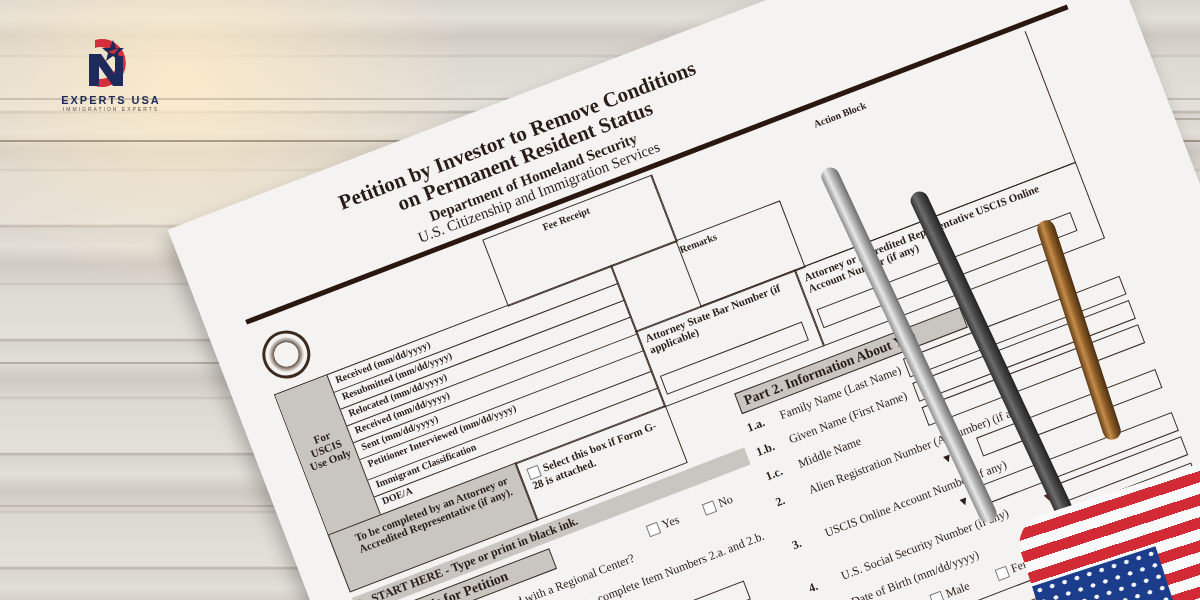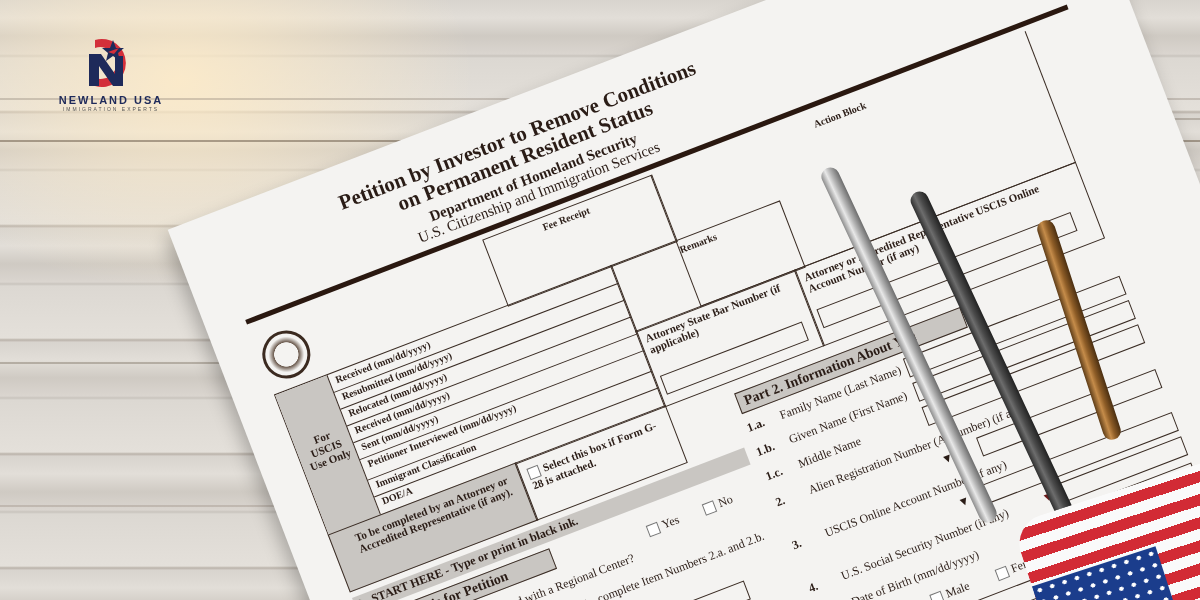--- a/index.html
+++ b/index.html
@@ -49,21 +49,21 @@
   <div class="grain" style="top:362px;opacity:.5"></div>
   <div class="grain" style="top:505px;opacity:.3"></div>
 
   <div class="logo">
     <svg width="60" height="60" viewBox="0 0 60 60">
       <path d="M14 8 A24 24 0 1 1 14 54 L14 46 A16 16 0 1 0 14 16 Z" fill="#d32f3a"></path>
       <path d="M8 22 L20 22 L34 42 L34 24 L42 24 L42 54 L32 54 L18 34 L18 54 L8 54 Z" fill="#1e2a5a"></path>
       <polygon points="32,8 35,16 43,16 37,21 39,29 32,24 25,29 27,21 21,16 29,16" fill="#1e2a5a"></polygon>
       <path d="M27 20 L38 16 L33 22 Z" fill="#d32f3a"></path>
     </svg>
-    <div class="brand">NEWLAND USA</div>
+    <div class="brand">EXPERTS USA</div>
     <div class="tag">IMMIGRATION EXPERTS</div>
   </div>
 
   <div class="paper">
     <div class="hdr-title">
       <div>Petition by Investor to Remove Conditions</div>
       <div>on Permanent Resident Status</div>
     </div>
     <div class="hdr-dept">
       <div class="b">Department of Homeland Security</div>

